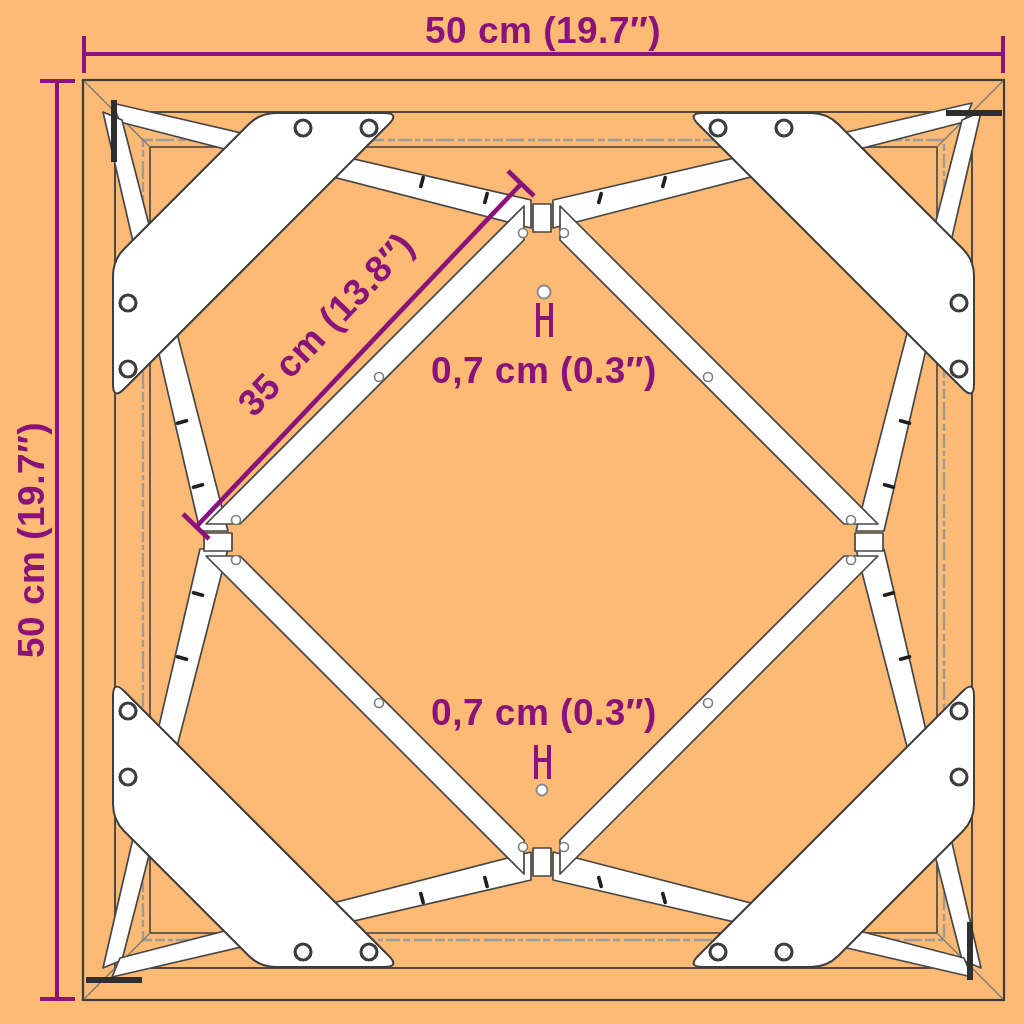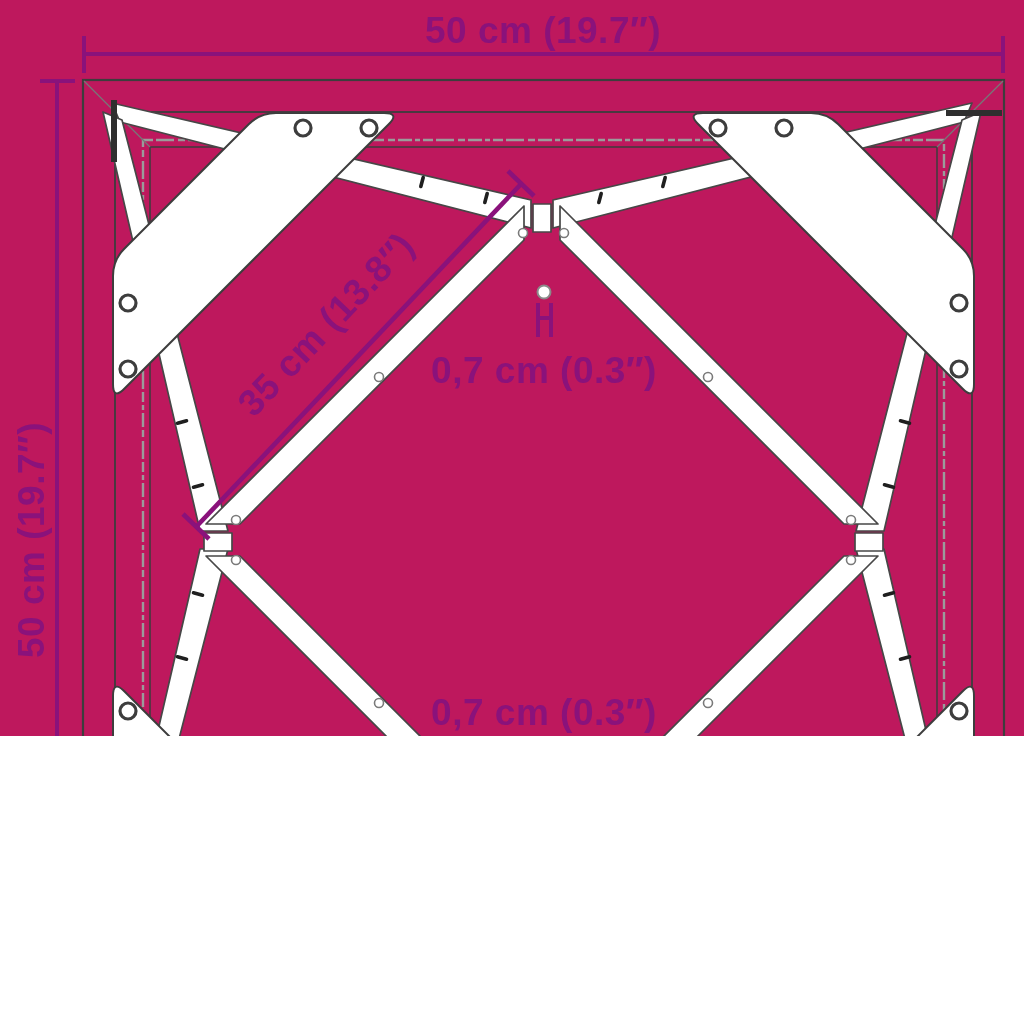--- a/index.html
+++ b/index.html
@@ -1,16 +1,16 @@
 <!DOCTYPE html>
 <html><head>
 <meta charset="utf-8">
 <style>
   html,body{margin:0;padding:0;background:#fff;}
-  #stage{position:relative;width:1024px;height:736px;background:#be185d;overflow:hidden;}
+  #stage{position:relative;width:1024px;height:1024px;background:#fdba74;overflow:hidden;}
   svg{display:block;}
   .dim-text{
     font-family:"Liberation Sans","DejaVu Sans",sans-serif;
     font-weight:700;
     font-size:37px;
     letter-spacing:0.5px;
     fill:#8A127B;
   }
   .frame-line{fill:none;stroke:#3d3d3d;}
   .speckle{fill:none;stroke:#9b9b9b;stroke-width:2.4;stroke-dasharray:10 3 18 4 7 3 14 3 5 3;}

